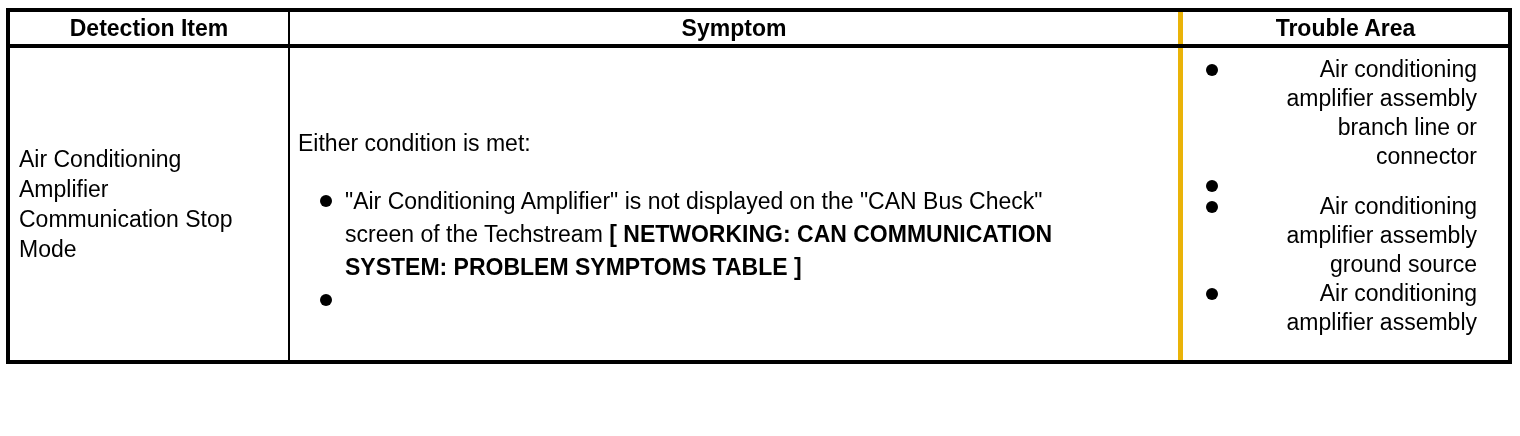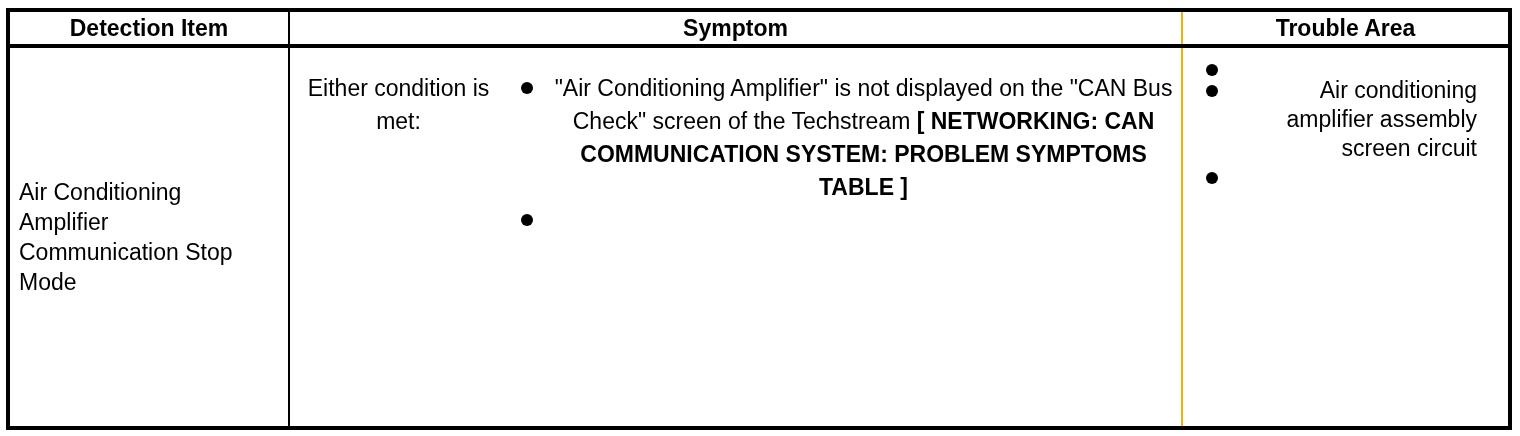--- a/index.html
+++ b/index.html
@@ -8,58 +8,58 @@
     width: 1520px; height: 436px;
     background: #ffffff;
     color: #000000;
     font-family: "Liberation Sans", sans-serif;
     overflow: hidden;
     position: relative;
   }
   .diag-table {
     position: absolute;
     left: 6px; top: 8px;
-    width: 1506px; height: 422px;
+    width: 1506px; height: 356px;
     border: 4px solid #000;
     display: flex;
     flex-direction: column;
     background: #fff;
   }
   .header-row {
     flex: none;
     display: flex;
     height: 36px;
     border-bottom: 4px solid #000;
   }
   .body-row {
     flex: 1;
     display: flex;
     min-height: 0;
   }
   .col1 { width: 280px; flex: none; border-right: 2px solid #000; }
-  .col2 { flex: 1; border-right: 2px solid #eab308; min-width: 0; text-align: center; }
+  .col2 { flex: 1; border-right: 5px solid #eab308; min-width: 0; }
   .col3 { width: 325px; flex: none; text-align: right; }
   .header-cell {
     display: flex;
     align-items: center;
     justify-content: center;
     font-weight: bold;
     font-size: 23px;
   }
   .detection-cell {
     display: flex;
     align-items: center;
     font-size: 23px;
     line-height: 30px;
     padding-left: 9px;
   }
   .detection-text { max-width: 232px; }
   .symptom-cell {
     display: flex;
-    flex-direction: row;
+    flex-direction: column;
     justify-content: center;
     font-size: 23px;
     line-height: 33px;
     padding-left: 8px;
     padding-top: 24px;
   }
   .symptom-intro { margin-bottom: 25px; }
   .bullet-item { display: flex; align-items: flex-start; }
   .bullet {
     flex: none;
@@ -106,25 +106,30 @@
         <div class="bullet-item">
           <span class="bullet"></span>
         </div>
       </div>
     </div>
 
     <div class="trouble-cell col3">
       <div class="bullet-list">
         <div class="bullet-item">
           <span class="bullet"></span>
+          <span class="bullet-text">Air conditioning amplifier assembly branch line or connector</span>
         </div>
         <div class="bullet-item">
           <span class="bullet"></span>
-          <span class="bullet-text">Air conditioning amplifier assembly screen circuit</span>
         </div>
         <div class="bullet-item">
           <span class="bullet"></span>
+          <span class="bullet-text">Air conditioning amplifier assembly ground source</span>
+        </div>
+        <div class="bullet-item">
+          <span class="bullet"></span>
+          <span class="bullet-text">Air conditioning amplifier assembly</span>
         </div>
       </div>
     </div>
 
   </div>
 </div>
 
 </body></html>

